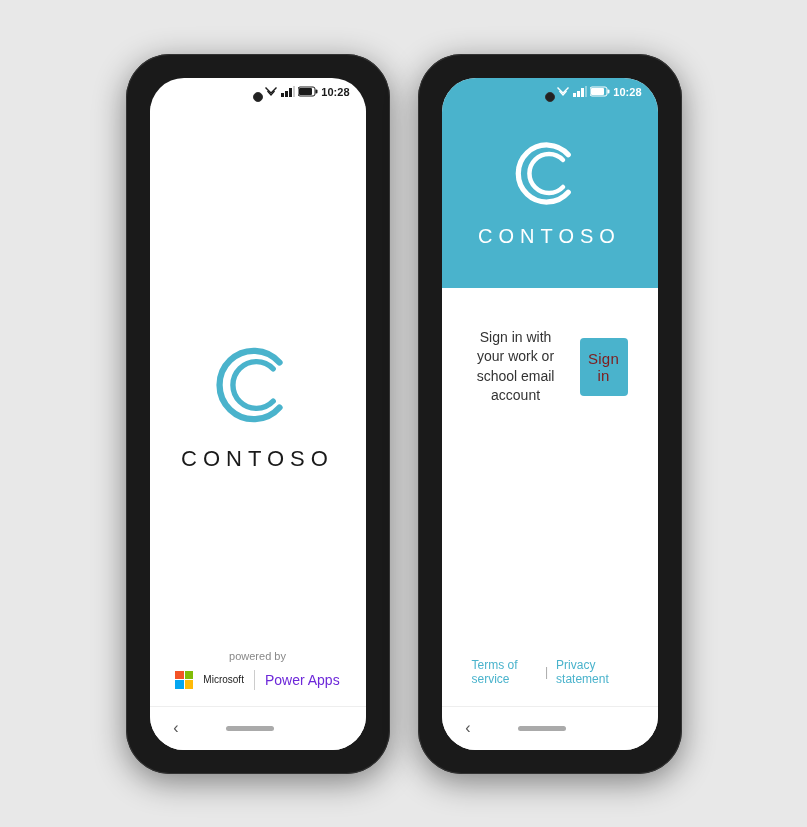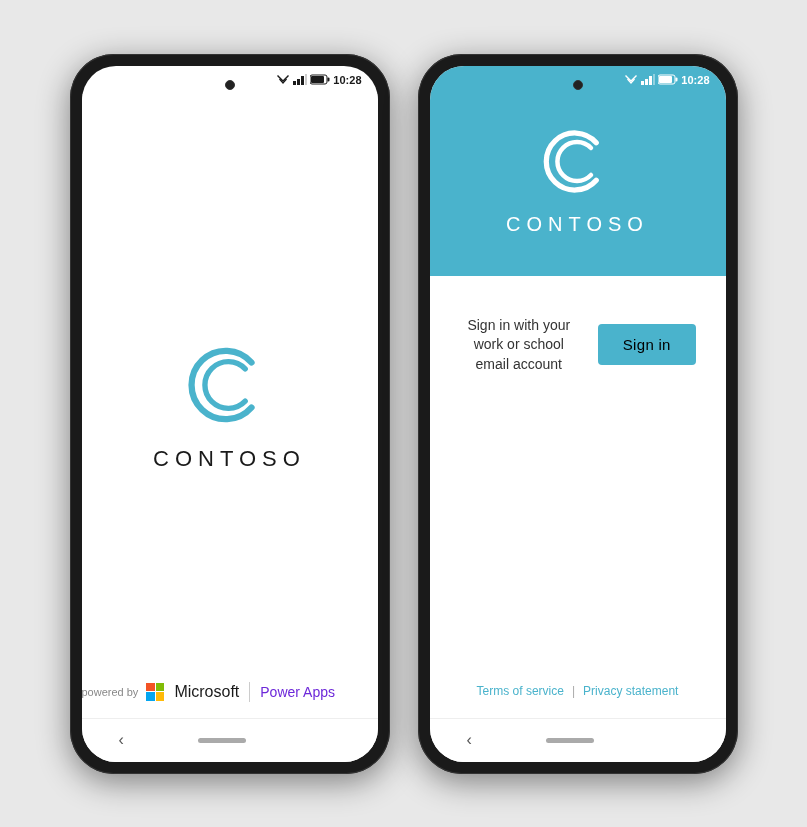--- a/index.html
+++ b/index.html
@@ -8,25 +8,25 @@
       width: 807px;
       height: 827px;
       display: flex;
       align-items: center;
       justify-content: center;
       gap: 28px;
       font-family: 'Segoe UI', Arial, sans-serif;
     }
 
     .phone {
-      width: 320px;
+      width: 264px;
       height: 720px;
       background: #1a1a1a;
       border-radius: 44px;
-      padding: 12px;
+      padding: 24px;
       box-shadow: 0 8px 32px rgba(0,0,0,0.45), inset 0 0 0 1px #333;
       position: relative;
       display: flex;
       flex-direction: column;
     }
 
     .phone-inner {
       flex: 1;
       border-radius: 34px;
       overflow: hidden;
@@ -100,21 +100,21 @@
       color: #1a1a1a;
       text-transform: uppercase;
     }
 
     .powered-by-area {
       position: absolute;
       bottom: 60px;
       left: 0;
       right: 0;
       display: flex;
-      flex-direction: row;
+      flex-direction: column;
       align-items: center;
       gap: 8px;
     }
 
     .powered-by-text {
       font-size: 11px;
       color: #888;
     }
 
     .ms-powerapps-row {
@@ -137,21 +137,21 @@
     .ms-sq-3 { background: #05a6f0; }
     .ms-sq-4 { background: #ffba08; }
 
     .ms-divider {
       width: 1px;
       height: 20px;
       background: #ccc;
     }
 
     .ms-text {
-      font-size: 16px;
+      font-size: 10px;
       font-weight: 500;
       color: #1a1a1a;
     }
 
     .pa-text {
       font-size: 14px;
       color: #6d28d9;
     }
 
     
@@ -207,21 +207,21 @@
 
     .signin-text {
       font-size: 14px;
       color: #333;
       text-align: center;
       line-height: 1.4;
     }
 
     .signin-button {
       background: #4ab3cc;
-      color: #000000;
+      color: #7f1d1d;
       border: none;
       border-radius: 4px;
       padding: 12px 0;
       width: 100%;
       font-size: 15px;
       font-weight: 500;
       cursor: pointer;
       letter-spacing: 0.3px;
     }
 

